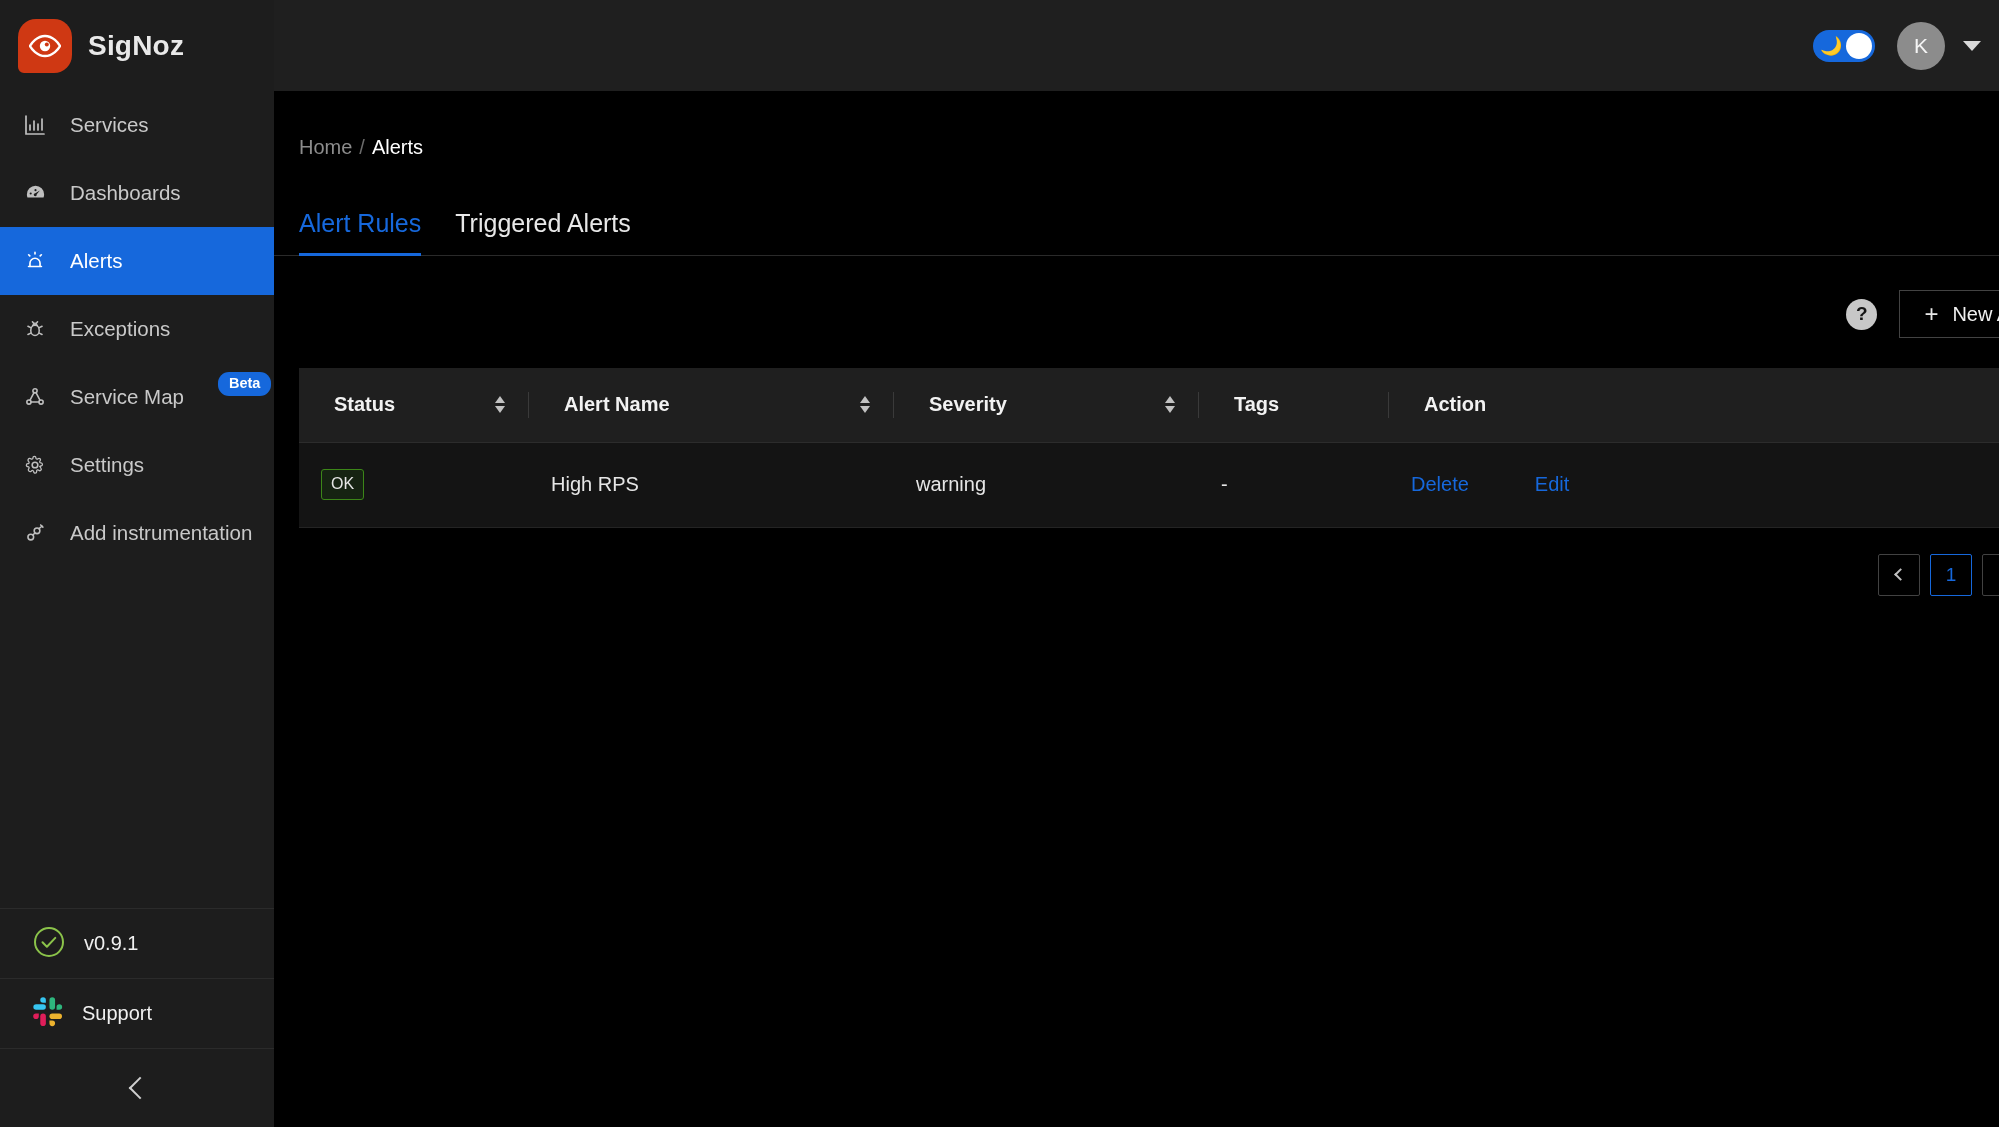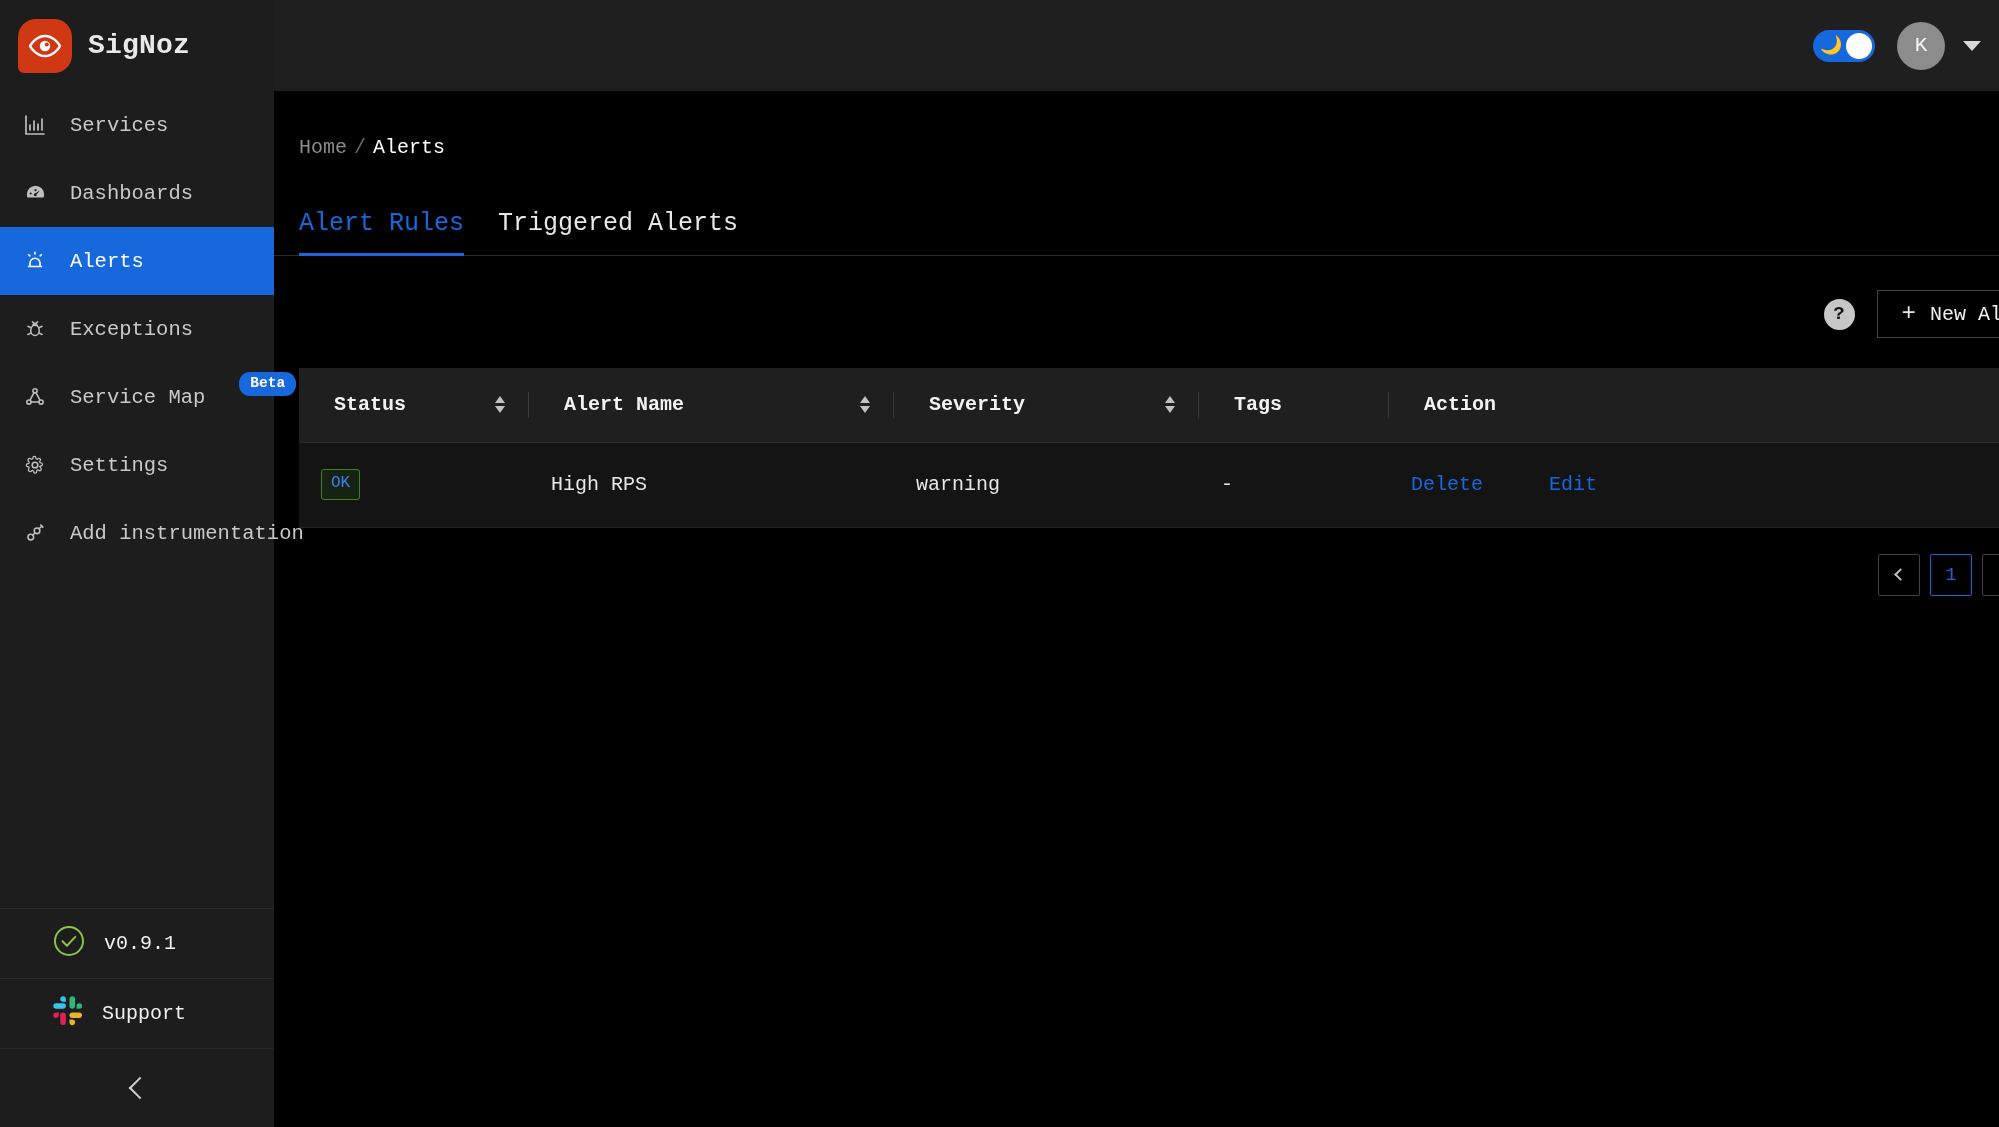--- a/index.html
+++ b/index.html
@@ -2,21 +2,21 @@
 <html><head>
 <meta charset="utf-8">
 <style>
   * { box-sizing: border-box; margin: 0; padding: 0; }
   html, body {
     width: 1999px; height: 1127px;
     background: #000;
     font-family: "Liberation Sans", sans-serif;
     overflow: hidden;
   }
-  .app { position: relative; width: 1999px; height: 1127px; display: flex; font-family: Liberation Mono, monospace; }
+  .app { position: relative; width: 1999px; height: 1127px; display: flex; }
 
   
   .sidebar {
     width: 274px; height: 1127px;
     background: #1d1d1d;
     display: flex; flex-direction: column;
     flex: 0 0 274px;
     position: relative; z-index: 5;
   }
   .brand {
@@ -54,21 +54,21 @@
     background: #1668dc; color: #fff;
     font-size: 14.5px; font-weight: bold;
     border-radius: 11px; padding: 2px 11px 3px;
     margin-left: 12px; margin-bottom: 26px; line-height: 1.3;
   }
 
   .sidebar-spacer { flex: 1 1 auto; }
   .sidebar-bottom { flex: 0 0 auto; }
   .bottom-row {
     height: 70px; display: flex; align-items: center;
-    gap: 18px; padding-left: 52px;
+    gap: 18px; padding-left: 32px;
     border-top: 1px solid #2b2b2b;
     cursor: pointer;
   }
   .bottom-row .b-label { font-size: 20px; color: #f0f0f0; }
   .collapse-row {
     height: 79px; display: flex; align-items: center; justify-content: center;
     border-top: 1px solid #2b2b2b; cursor: pointer;
   }
   .chev-left {
     width: 16px; height: 16px;
@@ -180,21 +180,21 @@
     width: 0; height: 0; border-left: 5.5px solid transparent;
     border-right: 5.5px solid transparent; border-top: 7px solid #c2c2c2;
   }
   .tbl tbody td {
     background: #141414; color: #e6e6e6;
     font-size: 20px; padding: 25px 0 25px 22px; height: 85px;
     border-bottom: 1px solid #242424; vertical-align: middle;
   }
   .ok-badge {
     display: inline-block; background: #162312; border: 1px solid #3c8618;
-    color: #3b82f6; font-size: 16px; border-radius: 3px;
+    color: #e5e5e5; font-size: 16px; border-radius: 3px;
     padding: 4px 9px 5px; line-height: 1.2;
   }
   .link { color: #1668dc; cursor: pointer; text-align: center; }
   .action-cell { display: flex; gap: 66px; }
 
   
   .pagination {
     display: flex; justify-content: flex-end; gap: 10px;
     margin-top: 26px; padding-right: 0; margin-right: -25px;
   }

